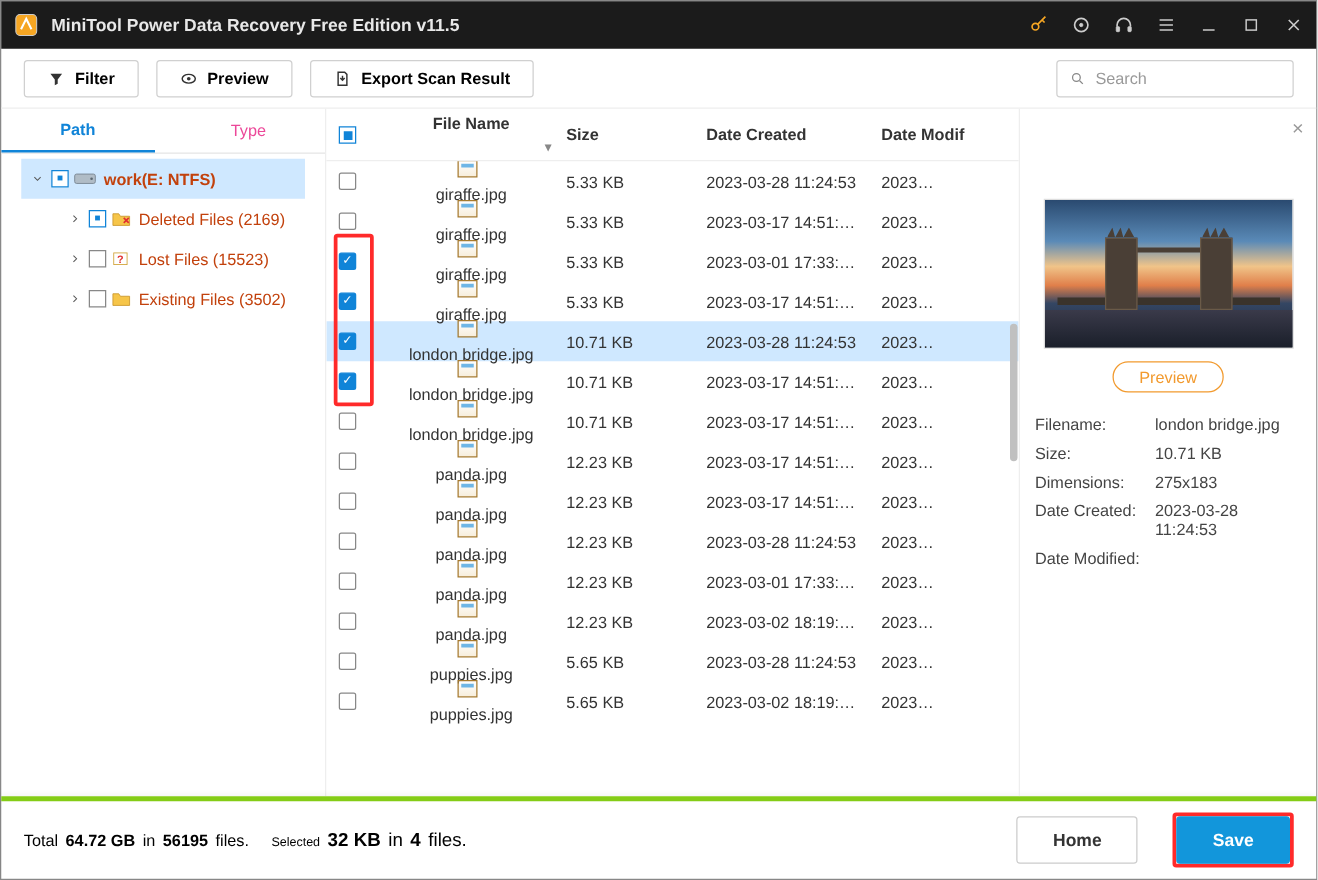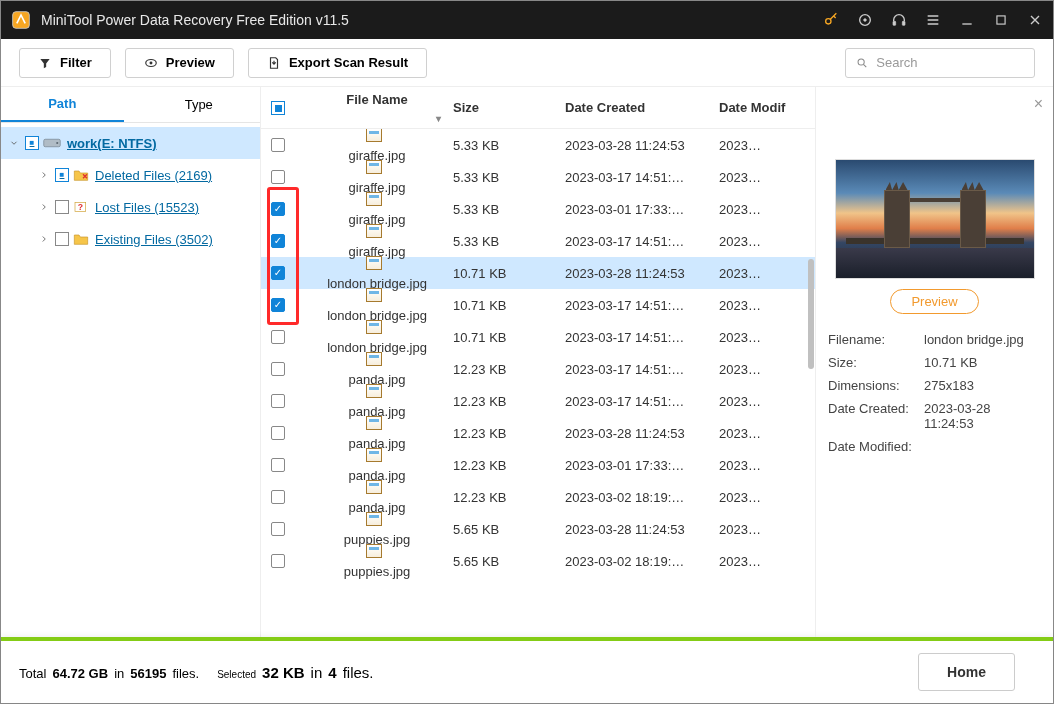--- a/index.html
+++ b/index.html
@@ -2,56 +2,56 @@
 <html><head>
 <meta charset="utf-8">
 <style>
   * { box-sizing: border-box; margin: 0; padding: 0; font-family: -apple-system, "Segoe UI", Arial, sans-serif; }
   body { background: #fff; width: 1054px; height: 704px; position: relative; }
   .outer { border: 1px solid #888; width: 1054px; height: 704px; display: flex; flex-direction: column; }
 
   
   .titlebar { background: #1b1b1b; color: #e8e8e8; height: 38px; display: flex; align-items: center; padding: 0 10px; font-size: 14px; }
   .titlebar .logo { width: 20px; height: 20px; margin-right: 10px; }
-  .titlebar .title { flex: 1; font-weight: normal; }
+  .titlebar .title { flex: 1; font-weight: bold; }
   .titlebar .right-icons { display: flex; gap: 18px; align-items: center; }
   .titlebar .icon { width: 16px; height: 16px; display:flex; align-items:center; justify-content:center; cursor:pointer;}
   .titlebar svg { stroke: #ccc; fill: none; }
 
   
   .toolbar { height: 48px; display: flex; align-items: center; padding: 0 18px; gap: 14px; border-bottom: 1px solid #eee; }
   .btn { border: 1px solid #d0d0d0; border-radius: 3px; background: #fff; height: 30px; display: flex; align-items: center; padding: 0 18px; font-size: 13px; font-weight: bold; cursor: pointer; gap: 8px; }
   .toolbar .spacer { flex: 1; }
   .searchbox { border: 1px solid #d0d0d0; border-radius: 3px; height: 30px; width: 190px; display: flex; align-items: center; padding: 0 10px; color:#777; gap:8px;}
   .searchbox input { border:none; outline:none; font-size:13px; width:100%; color:#333;}
   .searchbox input::placeholder{color:#999;}
 
   
   .main { flex: 1; display: flex; overflow: hidden; padding: 0 0 0 0;}
   .left { width: 260px; border-right: 1px solid #eee; display:flex; flex-direction:column;}
   .tabs { display:flex; border-bottom:1px solid #e5e5e5; height:36px;gap:14px;}
-  .tab { flex:1; display:flex; align-items:center; justify-content:center; font-size:13px; cursor:pointer; color:#000000;}
+  .tab { flex:1; display:flex; align-items:center; justify-content:center; font-size:13px; cursor:pointer; color:#ec4899;}
   .tab.active { color:#1084d8; border-bottom:2px solid #1084d8; font-weight:bold;}
-  .tree { padding: 4px 0; font-size:13px; color:#0369a1;text-decoration:underline;}
+  .tree { padding: 4px 16px; font-size:13px; color:#c2410c;}
   .tree-row { display:flex; align-items:center; height:32px; padding:0 4px; gap:4px; cursor:pointer;}
   .tree-row.sel { background:#cfe8ff; }
   .tree-row .chev { width:14px; display:flex; justify-content:center;}
   .tree-row .chk { width:14px; height:14px; border:1px solid #888; display:flex; align-items:center; justify-content:center; font-size:9px; color:#1084d8;}
   .tree-row .chk.partial { border-color:#1084d8; background:#fff;}
   .tree-row .chk.partial::after{content:"■"; color:#1084d8; font-size:8px; line-height:1;}
   .tree-row .lbl { margin-left:2px;}
   .lvl0{padding-left:6px;} .lvl1{padding-left:36px;}
   .folder-ico{width:16px;height:16px;}
 
   .center { flex:1; display:flex; flex-direction:column; overflow:hidden; position:relative;}
   .thead { display:flex; align-items:center; height:42px; padding:0 10px; font-size:13px; font-weight:bold; color:#333; border-bottom:1px solid #eee;}
   .thead .col-chk{width:30px;}
   .col-name{width:152px; display:flex; align-items:center; gap:6px;flex-direction:column;}
   .col-size{width:112px;}
-  .col-date{width:154px;}
+  .col-date{width:140px;}
   .col-mod{width:70px;}
   .sort-arrow{font-size:10px; color:#888; margin-left:auto; margin-right:12px;}
   .tbody{flex:1; overflow-y:auto; font-size:13px; color:#333;}
   .row{display:flex; align-items:center; height:32px; padding:0 10px; cursor:pointer;}
   .row.sel{background:#cfe8ff;}
   .row .chk{width:14px;height:14px;border:1px solid #888;border-radius:2px;display:flex;align-items:center;justify-content:center;}
   .row .chk.on{background:#1084d8;border-color:#1084d8;}
   .row .chk.on::after{content:"✓";color:#fff;font-size:10px;line-height:1;}
   .row .col-chk{width:30px;}
   .row .fico{width:16px;height:14px;border:1px solid #a67a2e;background:linear-gradient(#fff,#f7eedc);margin-right:6px;position:relative;}
@@ -471,15 +471,18 @@
         <span style="font-size:10px;">Selected</span>
         <b style="font-size:15px;">32 KB</b>
         <span style="font-size:15px;">in</span>
         <b style="font-size:15px;">4</b>
         <span style="font-size:15px;">files.</span>
       </div>
     </div>
     <div class="spacer"></div>
     <div class="big-btn home-btn">Home</div>
     <div style="width:12px;"></div>
+    <div class="save-wrap">
+      <div class="big-btn save-btn">Save</div>
+    </div>
   </div>
 
 </div>
 
 </body></html>

